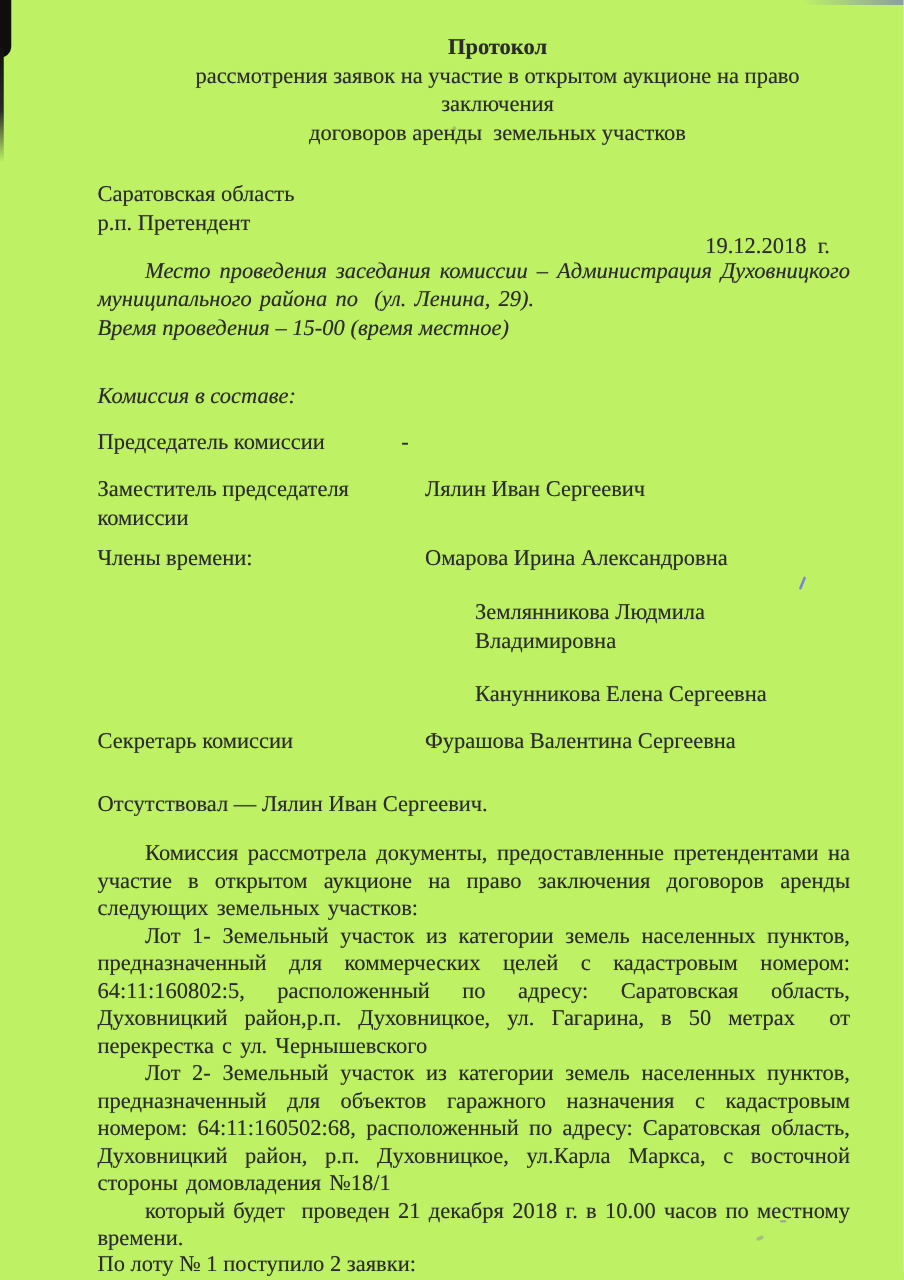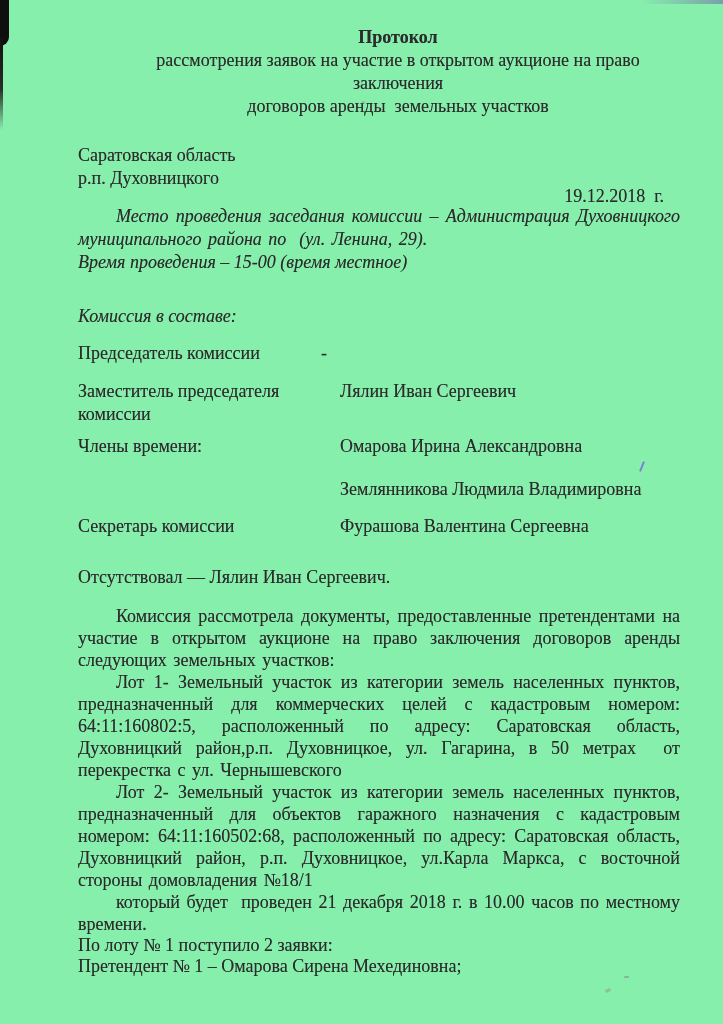--- a/index.html
+++ b/index.html
@@ -1,21 +1,21 @@
 <!DOCTYPE html>
 <html><head>
 <meta charset="utf-8">
 <style>
   html, body { margin: 0; padding: 0; background: #e8e8e8; }
   .page {
     position: relative;
     width: 723px;
     height: 1024px;
     margin: 0 auto;
-    background: #86efac;
+    background: #bef264;
     overflow: hidden;
     font-family: "Liberation Serif", serif;
     color: #2b2b2b;
     text-shadow: 0 0 0.6px rgba(70,70,70,0.55);
   }
   .content {
     position: absolute;
     left: 78px;
     top: 26px;
     width: 602px;
@@ -38,21 +38,21 @@
     margin: 0;
   }
   .plain-line { margin: 0; }
   .commission-heading { margin-top: 31px; }
   
   .commission { margin-top: 14px; }
   .crow { display: grid; grid-template-columns: 230px 32px 1fr; margin-top: 15px; }
   .crow:first-child { margin-top: 0; }
   .crow .role { }
   .crow .sep { text-align: center; }
-  .member-extra { margin-top: 20px; }
+  .member-extra { margin-top: 20px; margin-left: 40px; }
   .row-members { margin-top: 9px; }
   .row-secretary { margin-top: 14px; }
   .absent-line { margin-top: 28px; }
   
   .body-block { margin-top: 16px; line-height: 22px; }
   .tail-lines { line-height: 21px; }
   .tail-lines .plain-line { }
   
   .artifact { position: absolute; }
   .corner-blob {
@@ -87,21 +87,21 @@
 
     <div class="doc-header">
       <div class="doc-title">Протокол</div>
       <div>рассмотрения заявок на участие в открытом аукционе на право заключения</div>
       <div>договоров аренды&nbsp; земельных участков</div>
     </div>
 
     <div class="meta-block">
       <div class="plain-line">Саратовская область</div>
       <div class="meta-row">
-        <span>р.п. Духовницкого</span>
+        <span>р.п. Претендент</span>
         <span class="date-cell">19.12.2018&nbsp; г.</span>
       </div>
     </div>
 
     <div class="session-block">
       <p class="para-justify">Место проведения заседания комиссии – Администрация Духовницкого муниципального района по&nbsp; (ул. Ленина, 29).</p>
       <div class="plain-line">Время проведения – 15-00 (время местное)</div>
       <div class="commission-heading">Комиссия в составе:</div>
     </div>
 
@@ -117,20 +117,21 @@
         <div class="sep"></div>
         <div class="name">Лялин Иван Сергеевич</div>
       </div>
 
       <div class="crow row-members">
         <div class="role">Члены времени:</div>
         <div class="sep"></div>
         <div>
           <div class="name">Омарова Ирина Александровна</div>
           <div class="name member-extra">Землянникова Людмила Владимировна</div>
+          <div class="name member-extra">Канунникова Елена Сергеевна</div>
         </div>
       </div>
 
       <div class="crow row-secretary">
         <div class="role">Секретарь комиссии</div>
         <div class="sep"></div>
         <div class="name">Фурашова Валентина Сергеевна</div>
       </div>
 
     </div>

